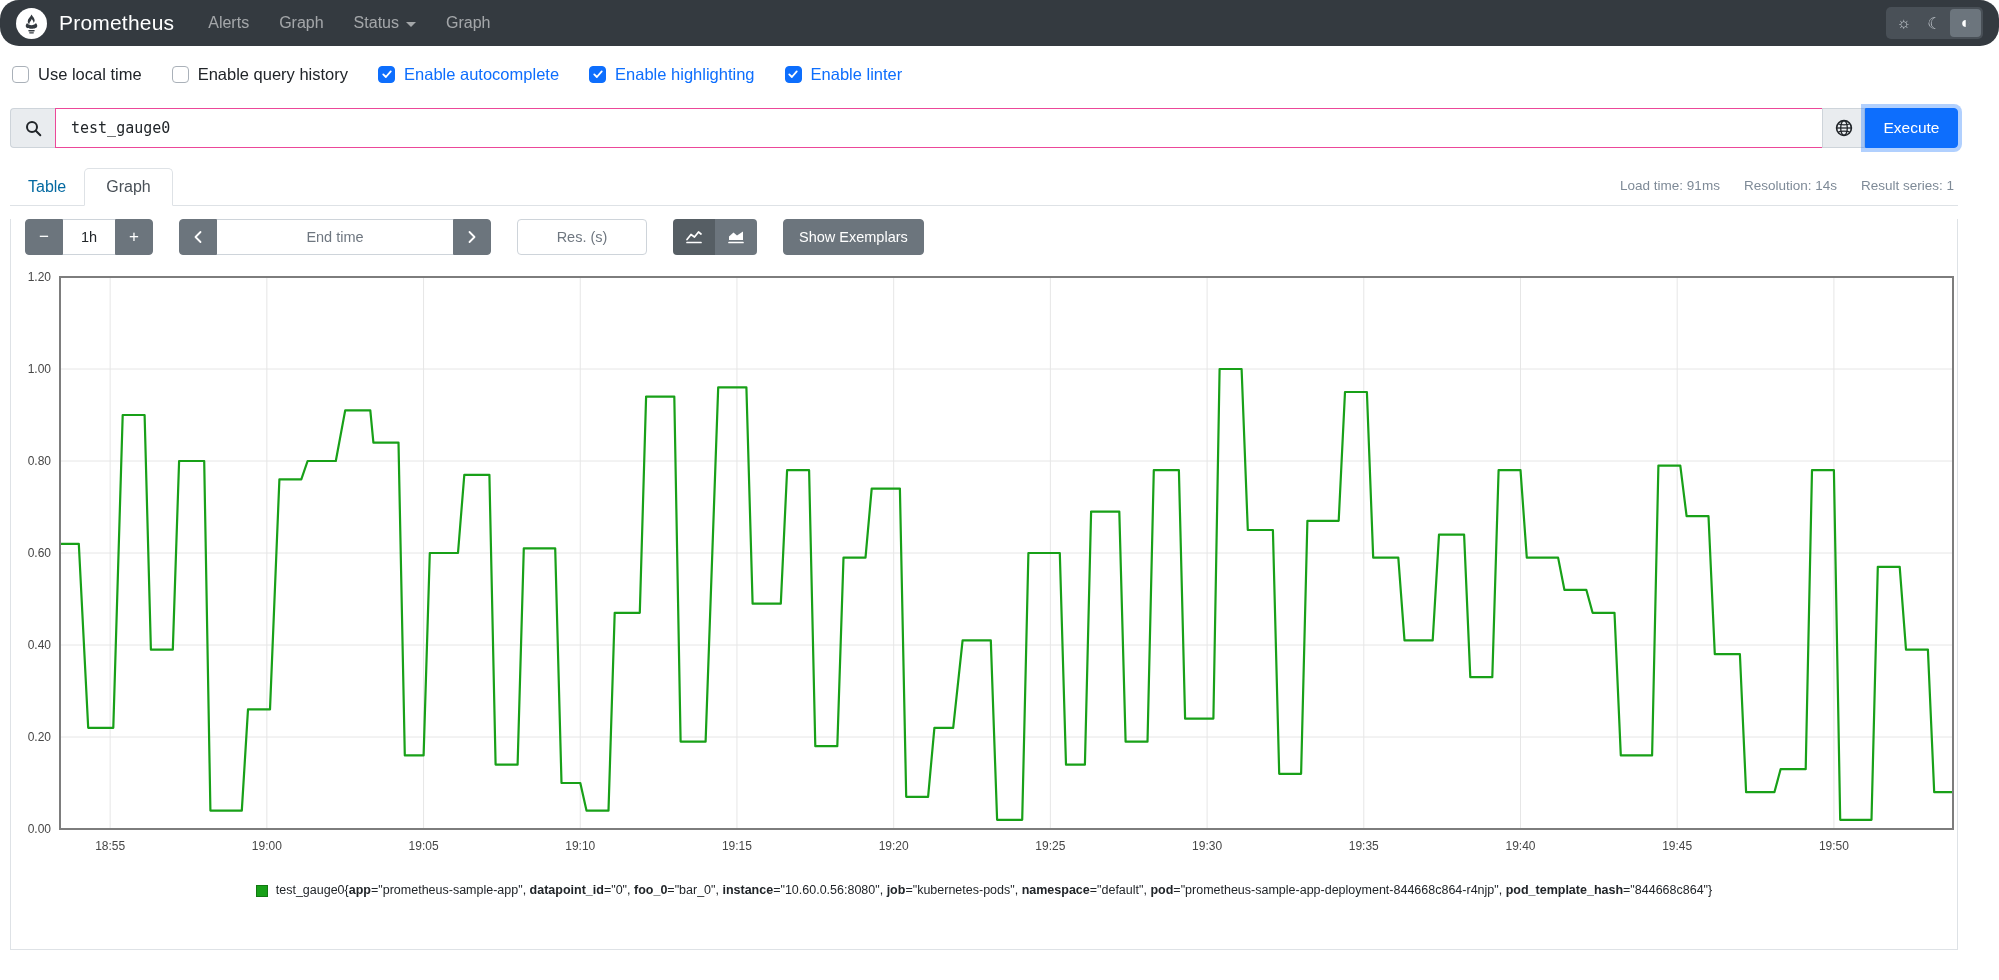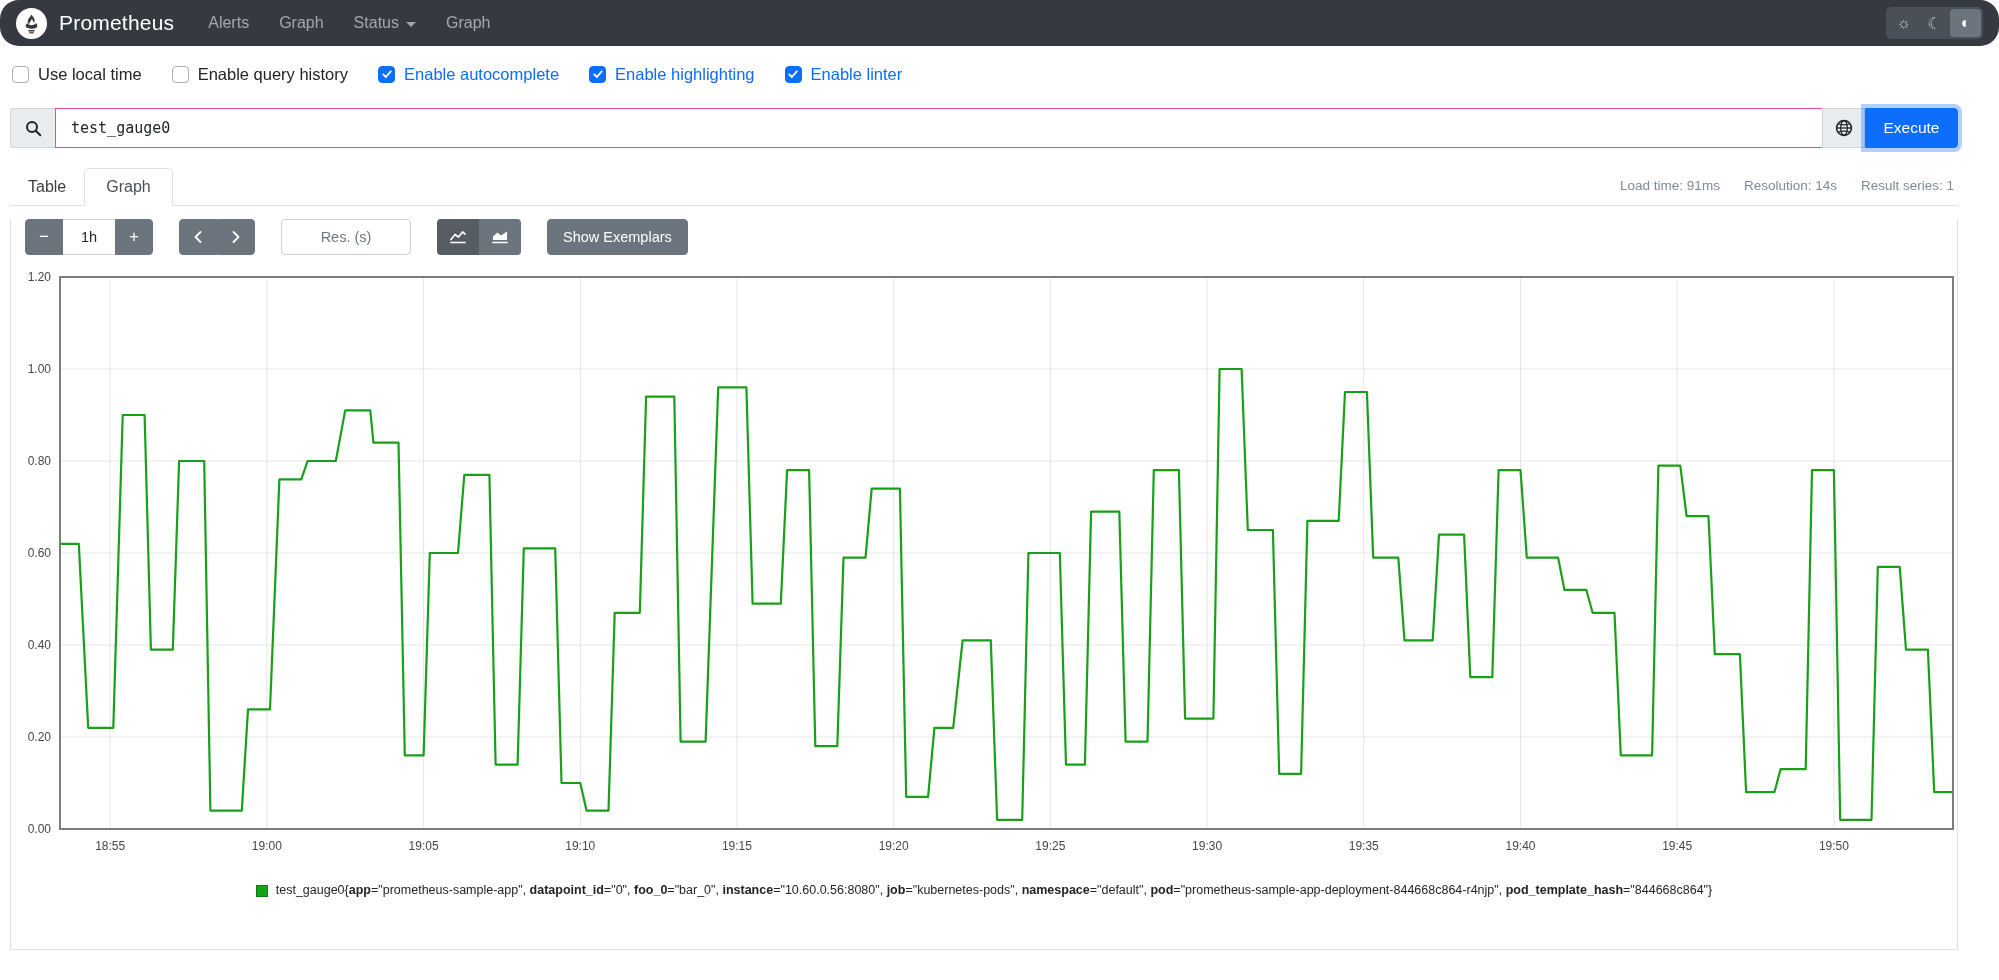--- a/index.html
+++ b/index.html
@@ -38,21 +38,21 @@
   .query-input { flex:1; border:1px solid #ec4899; border-radius:0; background:#fff; outline:none;
                  font-family:"DejaVu Sans Mono","Liberation Mono",monospace; font-size:15px; color:#212529; padding:0 15px; }
   .addon-globe { width:43px; margin-left:-1px; cursor:pointer; }
   .execute-btn { width:93px; background:#0d6efd; border:1px solid #0d6efd; color:#fff; font-size:15.5px;
                  border-radius:0 4px 4px 0; cursor:pointer; position:relative; z-index:2;
                  box-shadow:0 0 0 4px rgba(13,110,253,.32); font-family:inherit; }
 
   
   .tabs-row { margin:20px 0 0 10px; width:1948px; display:flex; align-items:flex-end; border-bottom:1px solid #dee2e6; }
   .tab { font-size:16px; padding:9px 18px; cursor:pointer; }
-  .tab-table { color:#404040; }
+  .tab-table { color:#0369a1; }
   .tab-graph { color:#495057; background:#fff; border:1px solid #dee2e6; border-bottom:1px solid #fff;
                border-radius:5px 5px 0 0; margin-bottom:-1px; padding:9px 21px; }
   .stats { margin-left:auto; display:flex; gap:24px; color:#7e8a97; font-size:13.5px; padding:0 4px 12px 0; }
 
   
   .panel { margin:0 0 0 10px; width:1948px; height:731px; border:1px solid #dee2e6; border-top:none; background:#fff; }
   .controls-row { margin:13px 0 0 14px; display:flex; gap:26px; height:36px; align-items:stretch; }
   .grp { display:flex; }
   .gbtn { background:#6c757d; border:1px solid #6c757d; color:#fff; width:38px; font-size:17px; cursor:pointer;
           display:flex; align-items:center; justify-content:center; font-family:inherit; }
@@ -190,20 +190,21 @@
       <button class="gbtn first">−</button>
       <input class="gin range" value="1h" style="">
       <button class="gbtn last">+</button>
     </div>
     <div class="grp">
       <button class="gbtn first">
         <svg width="12" height="14" viewBox="0 0 12 14">
             <polyline points="8.5,2 3.5,7 8.5,12" fill="none" stroke="#fff" stroke-width="1.8" stroke-linecap="round" stroke-linejoin="round"></polyline>
           </svg>
       </button>
+      <input class="gin endtime" placeholder="End time" style="">
       <button class="gbtn last">
         <svg width="12" height="14" viewBox="0 0 12 14">
             <polyline points="3.5,2 8.5,7 3.5,12" fill="none" stroke="#fff" stroke-width="1.8" stroke-linecap="round" stroke-linejoin="round"></polyline>
           </svg>
       </button>
     </div>
     <input class="res-input" placeholder="Res. (s)" style="">
     <div class="grp">
       <button class="icon-btn line">
         <svg width="18" height="16" viewBox="0 0 18 16">

